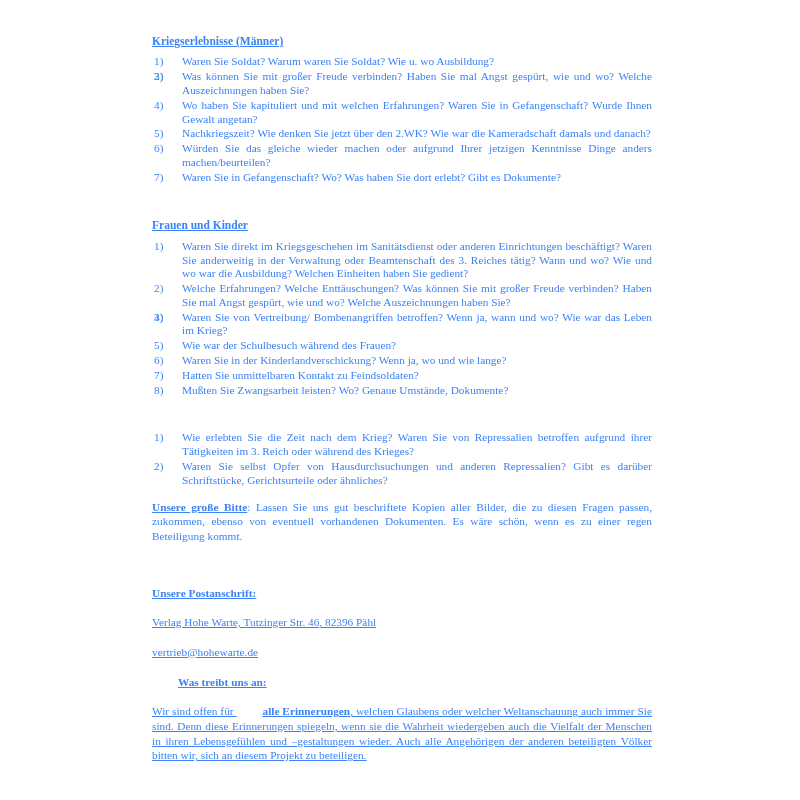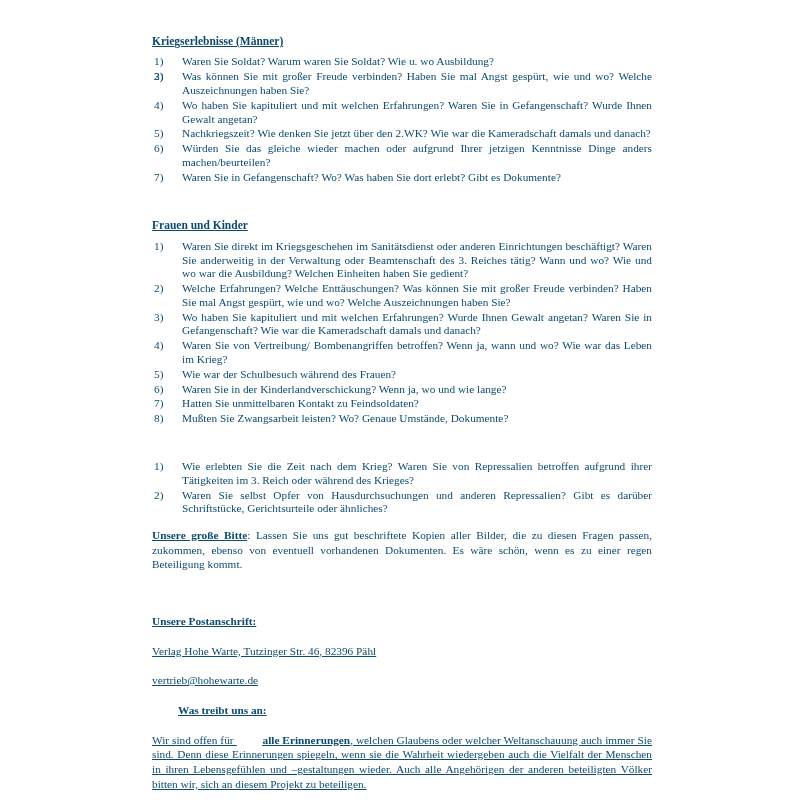--- a/index.html
+++ b/index.html
@@ -7,21 +7,21 @@
     padding: 0;
     background: #ffffff;
   }
   .page {
     width: 800px;
     height: 800px;
     position: relative;
     background: #ffffff;
     overflow: hidden;
     font-family: "Liberation Serif", serif;
-    color: #0c4a6e;
+    color: #3b82f6;
     border-radius: 25px;
   }
   .content {
     position: absolute;
     left: 152px;
     top: 34px;
     width: 500px;
   }
   .section-title {
     font-weight: bold;
@@ -95,21 +95,21 @@
         <li><span class="num">6)</span><span>Würden Sie das gleiche wieder machen oder aufgrund Ihrer jetzigen Kenntnisse Dinge anders machen/beurteilen?</span></li>
         <li><span class="num">7)</span><span>Waren Sie in Gefangenschaft? Wo? Was haben Sie dort erlebt? Gibt es Dokumente?</span></li>
       </ol>
     </div>
 
     <div class="section-gap">
       <div class="section-title">Frauen und Kinder</div>
       <ol class="qlist">
         <li><span class="num">1)</span><span>Waren Sie direkt im Kriegsgeschehen im Sanitätsdienst oder anderen Einrichtungen beschäftigt? Waren Sie anderweitig in der Verwaltung oder Beamtenschaft des 3. Reiches tätig? Wann und wo? Wie und wo war die Ausbildung? Welchen Einheiten haben Sie gedient?</span></li>
         <li><span class="num">2)</span><span>Welche Erfahrungen? Welche Enttäuschungen? Was können Sie mit großer Freude verbinden? Haben Sie mal Angst gespürt, wie und wo? Welche Auszeichnungen haben Sie?</span></li>
-        <li><span class="num">3)</span><span>Wo haben Sie kapituliert und mit welchen Erfahrungen? Wurde Ihnen Gewalt angetan? Waren Sie in Gefangenschaft? Wie war die Kameradschaft damals und danach?</span></li>
+        <li><span class="num">3)</span></li>
         <li><span class="num">4)</span><span>Waren Sie von Vertreibung/ Bombenangriffen betroffen? Wenn ja, wann und wo? Wie war das Leben im Krieg?</span></li>
         <li><span class="num">5)</span><span>Wie war der Schulbesuch während des Frauen?</span></li>
         <li><span class="num">6)</span><span>Waren Sie in der Kinderlandverschickung? Wenn ja, wo und wie lange?</span></li>
         <li><span class="num">7)</span><span>Hatten Sie unmittelbaren Kontakt zu Feindsoldaten?</span></li>
         <li><span class="num">8)</span><span>Mußten Sie Zwangsarbeit leisten? Wo? Genaue Umstände, Dokumente?</span></li>
       </ol>
     </div>
 
     <div class="section-gap">
       <ol class="qlist">

